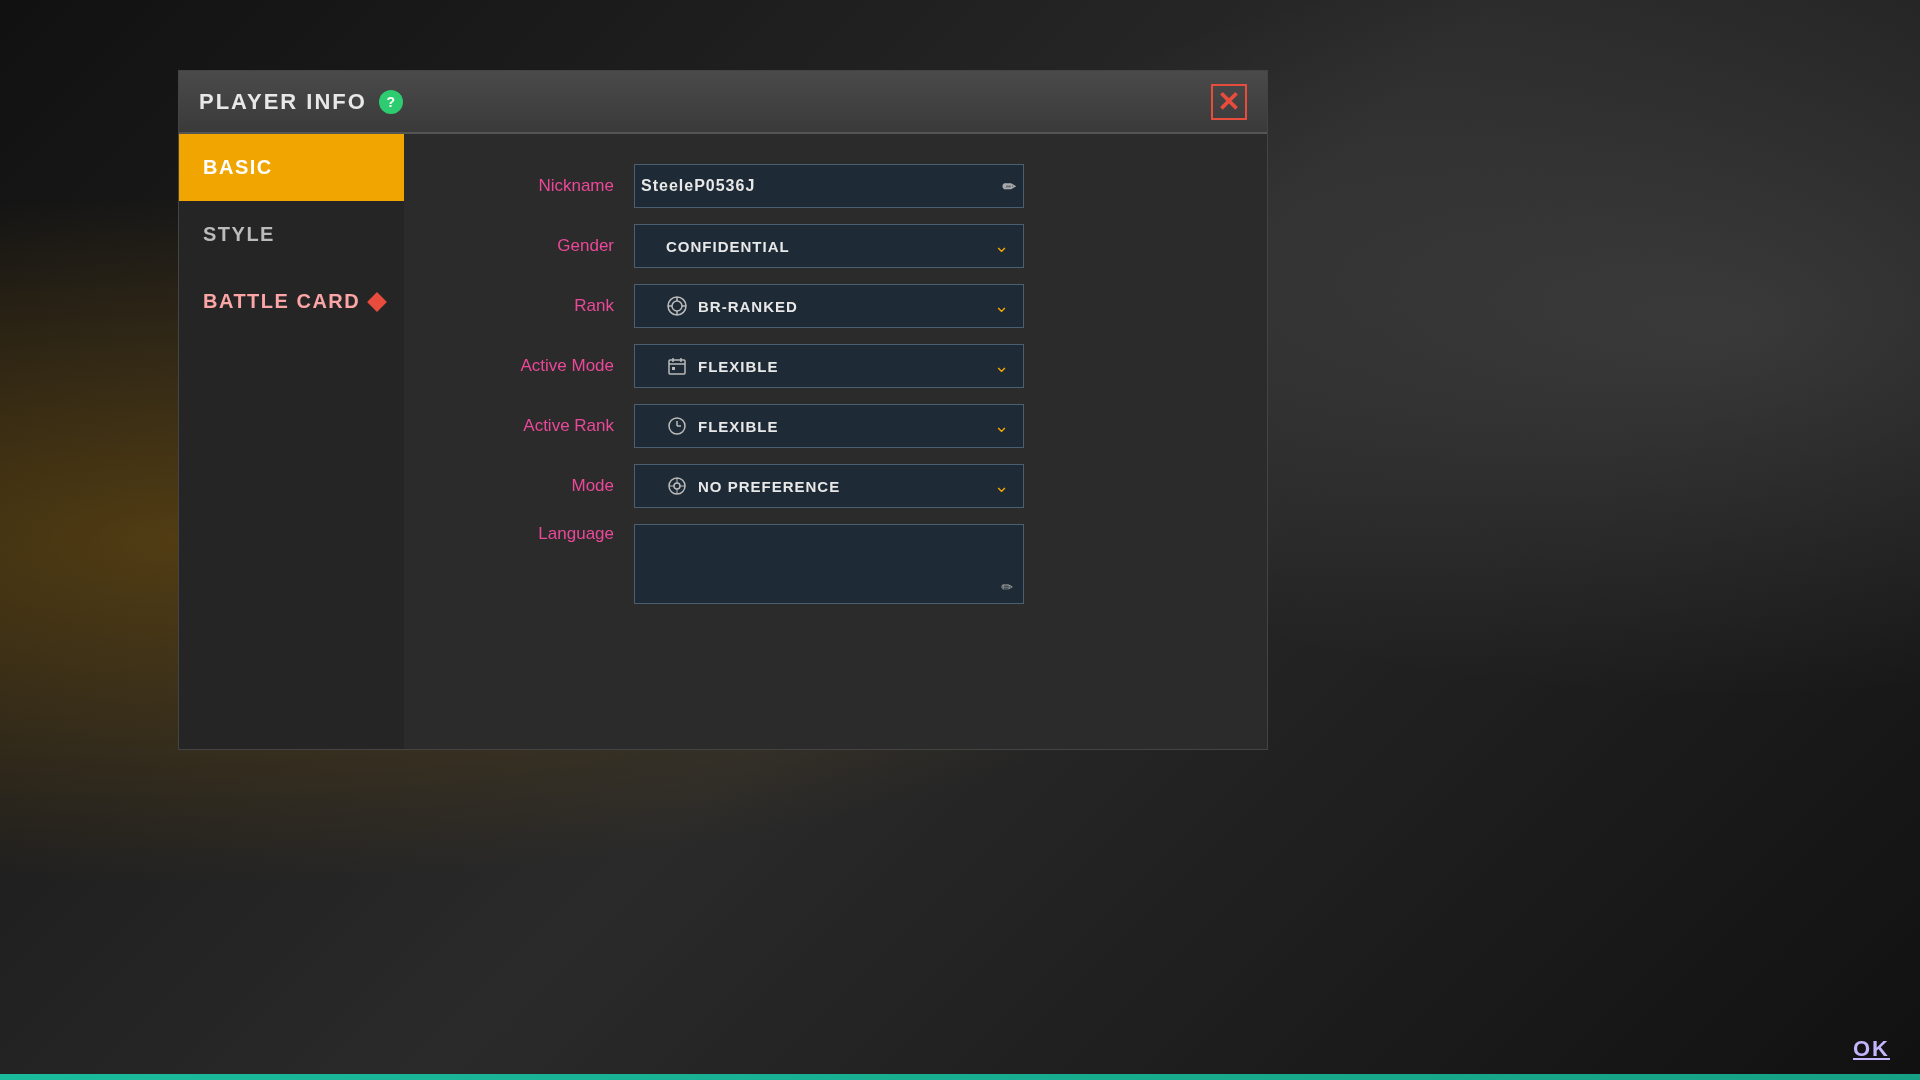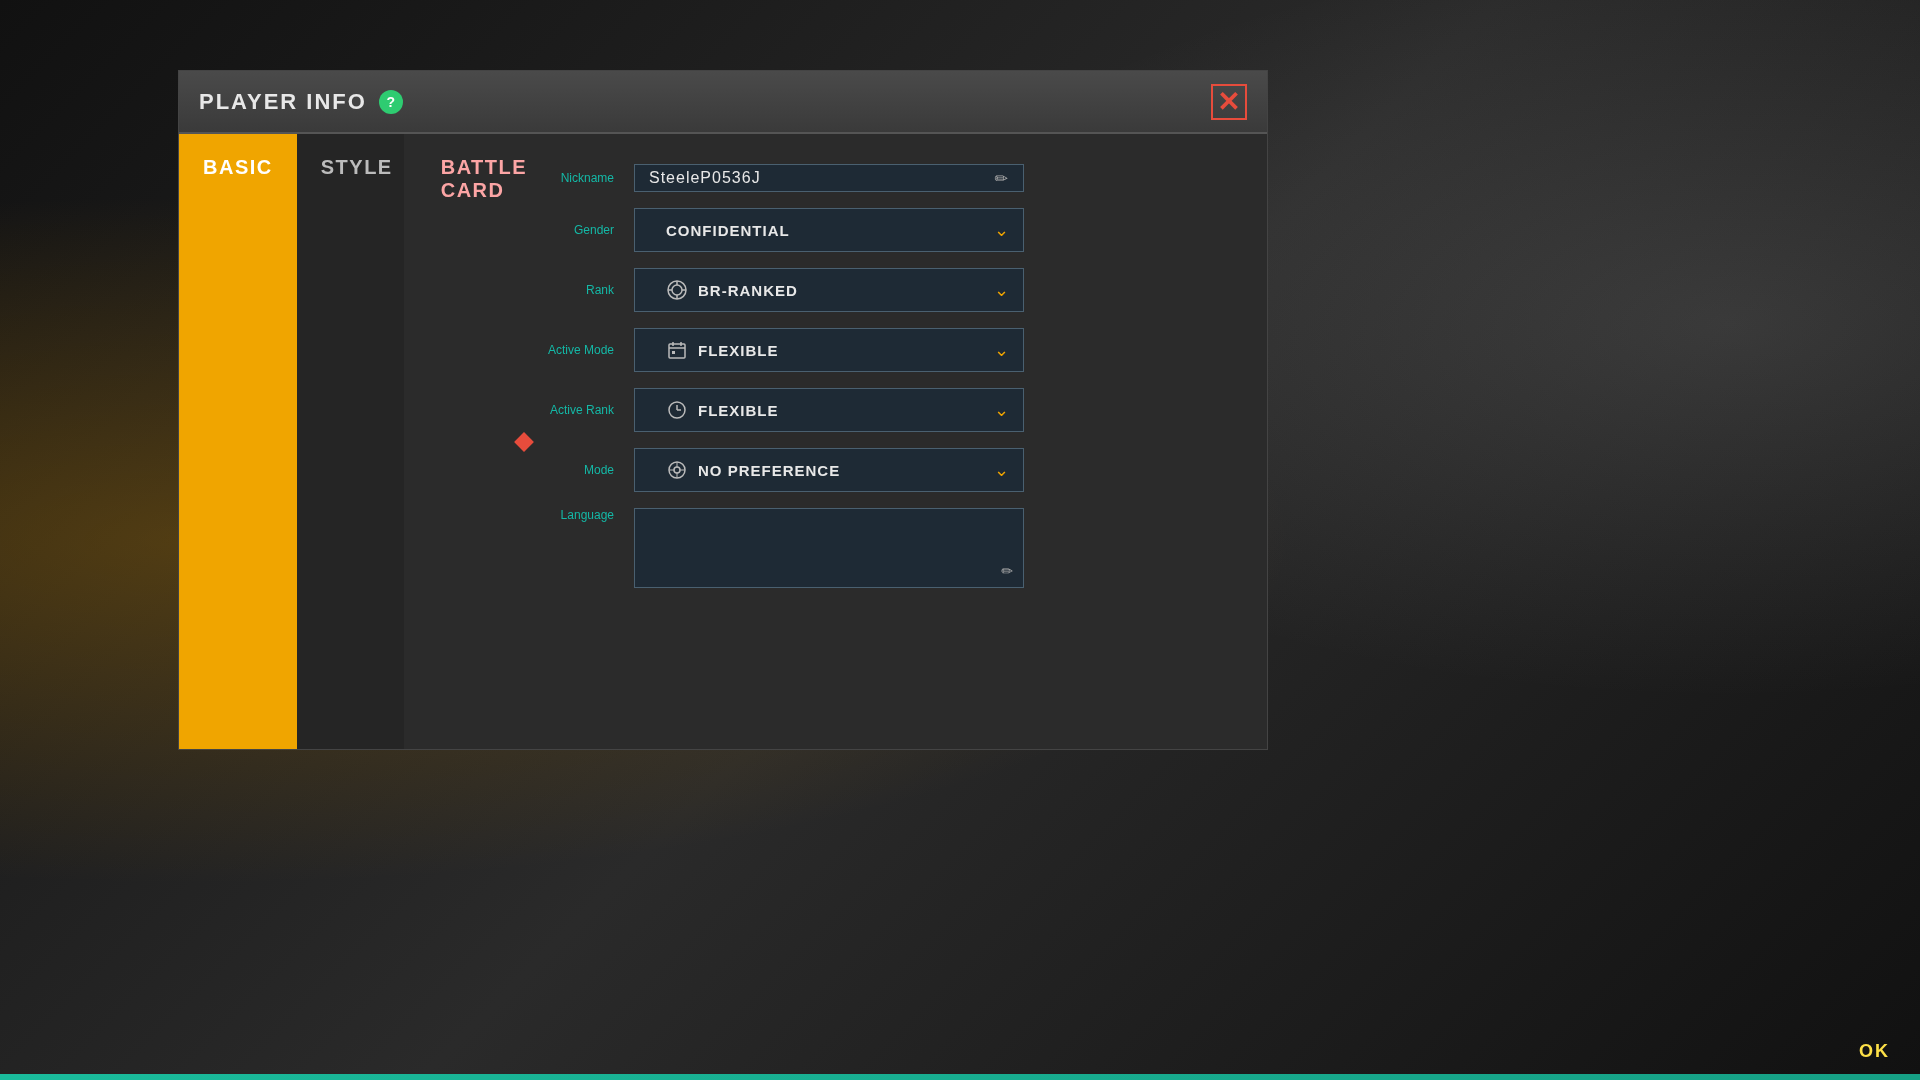--- a/index.html
+++ b/index.html
@@ -91,21 +91,21 @@
 
     .modal-body {
       display: flex;
       flex: 1;
     }
 
     .sidebar {
       width: 225px;
       background: #252525;
       display: flex;
-      flex-direction: row;
+      flex-direction: column;
     }
 
     .sidebar-item {
       padding: 22px 24px;
       cursor: pointer;
       position: relative;
     }
 
     .sidebar-item.active {
       background: #f0a500;
@@ -151,39 +151,39 @@
     }
 
     .field-row {
       display: flex;
       align-items: center;
       gap: 20px;
     }
 
     .field-label {
       width: 150px;
-      color: #14b8a6;
-      font-size: 12px;
+      color: #ec4899;
+      font-size: 17px;
       text-align: right;
       flex-shrink: 0;
     }
 
     .field-input {
       flex: 1;
       max-width: 390px;
       background: #1e2a35;
       border: 1.5px solid #4a6070;
-      height: 28px;
+      height: 44px;
       display: flex;
       align-items: center;
       justify-content: space-between;
-      padding: 0 14px;
+      padding: 0 6px;
       color: #e8e8e8;
       font-size: 16px;
-      font-weight: 400;
+      font-weight: 700;
       letter-spacing: 1px;
     }
 
     .field-input-text {
       flex: 1;
     }
 
     .field-icon {
       color: #aaa;
       font-size: 16px;
@@ -252,25 +252,26 @@
       bottom: 8px;
       right: 10px;
       color: #aaa;
       font-size: 14px;
     }
 
     .ok-btn {
       position: absolute;
       bottom: 18px;
       right: 30px;
-      color: #fde047;
-      font-size: 18px;
+      color: #c4b5fd;
+      font-size: 22px;
       font-weight: 900;
       letter-spacing: 2px;
       cursor: pointer;
+      text-decoration: underline;
     }
 
     .bottom-bar {
       position: absolute;
       bottom: 0;
       left: 0;
       right: 0;
       height: 6px;
       background: linear-gradient(90deg, #1abc9c 0%, #16a085 100%);
     }

